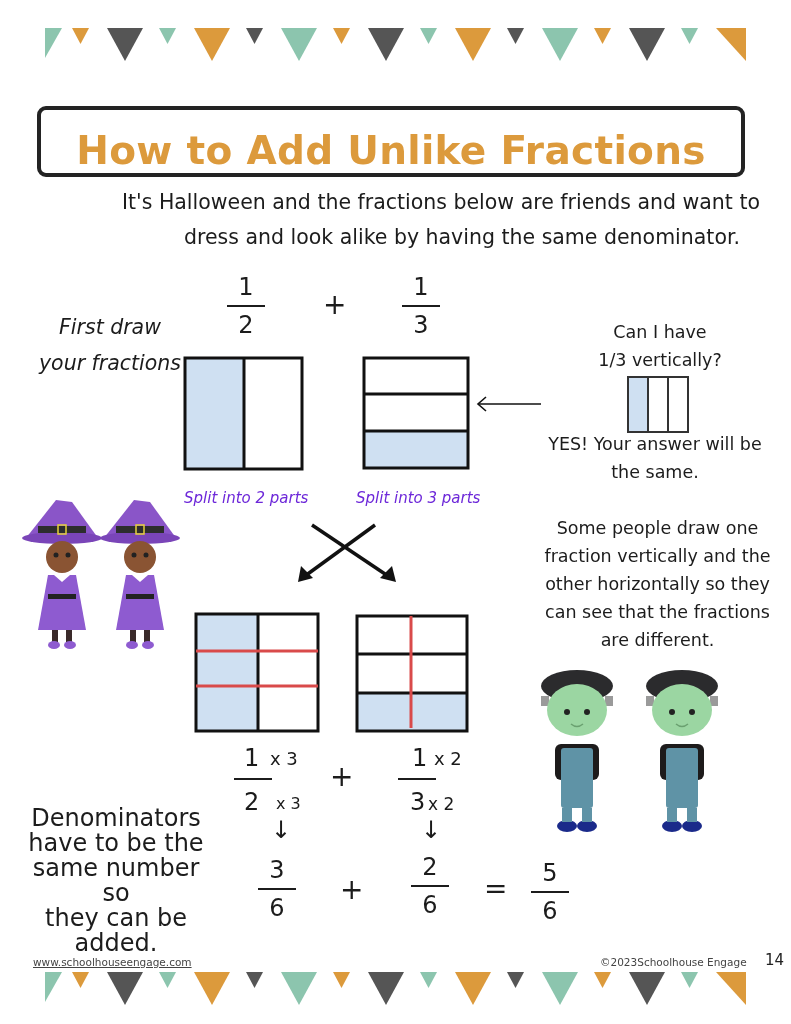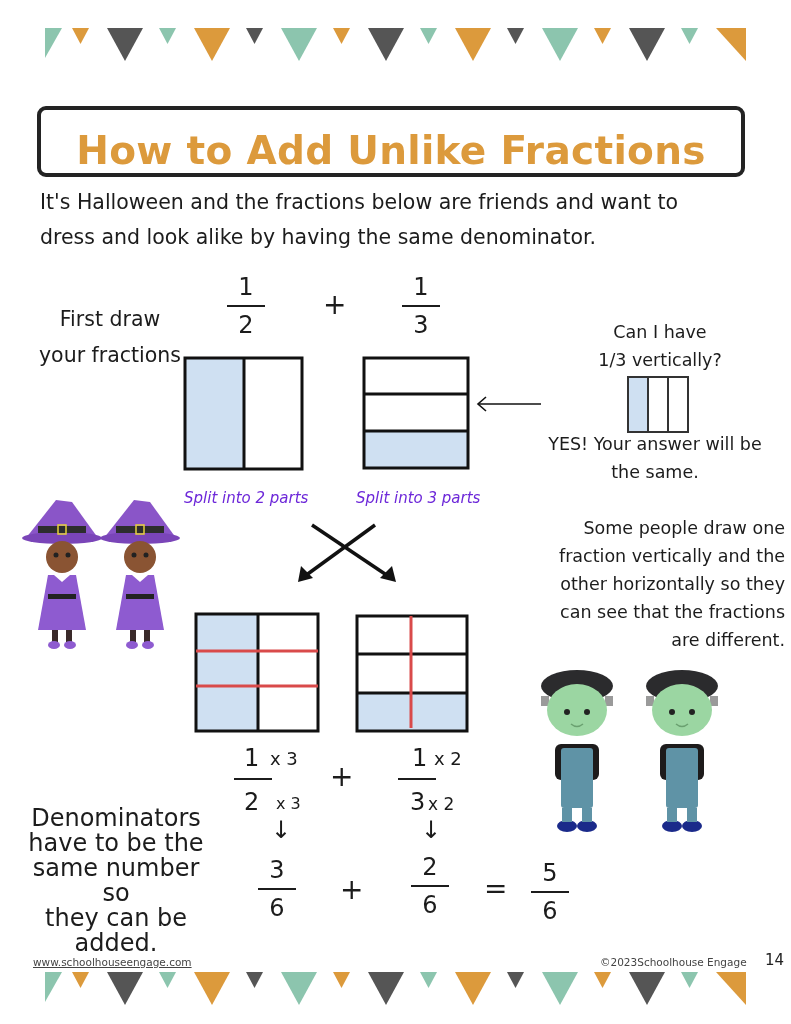--- a/index.html
+++ b/index.html
@@ -4,21 +4,21 @@
 <style>
   html, body { margin:0; padding:0; background:#ffffff; }
   body { width:791px; height:1024px; position:relative; overflow:hidden;
          font-family:"DejaVu Sans", sans-serif; color:#1a1a1a; }
   .abs { position:absolute; }
   .bunting { position:absolute; left:0; width:791px; height:40px; }
   .title-box { left:37px; top:106px; width:700px; height:63px; border:4px solid #232323;
                border-radius:9px; display:flex; align-items:flex-end; justify-content:center; }
   .title { font-family:"DejaVu Sans", sans-serif; font-weight:bold; font-size:39px;
            color:#dc9a3c; letter-spacing:0.3px; }
-  .intro { left:40px; width:720px; text-align:left; font-size:20.5px; line-height:35px; color:#1c1c1c; }
+  .intro { left:40px; width:720px; text-align:right; font-size:20.5px; line-height:35px; color:#1c1c1c; }
   .txt { font-size:20px; color:#1c1c1c; text-align:center; }
   .frac { position:absolute; text-align:center; font-size:24px; color:#1c1c1c; }
   .frac .num, .frac .den { display:block; height:30px; line-height:30px; }
   .frac .bar { display:block; height:2px; background:#1c1c1c; margin:3px auto; }
   .op { position:absolute; font-size:28px; color:#1c1c1c; }
   .caption { font-size:15px; color:#6d28d9;font-style:italic; }
   .footer { font-size:10.5px; color:#444; }
   .pagenum { font-size:15px; color:#222;margin-left:24px; }
   svg { overflow:visible; }
 </style>
@@ -47,21 +47,21 @@
 
 <div class="abs title-box">
   <span class="title">How to Add Unlike Fractions</span>
 </div>
 
 <div class="abs intro" style="top:185px;">
   <div>It's Halloween and the fractions below are friends and want to</div>
   <div style="padding-right:20px;">dress and look alike by having the same denominator.</div>
 </div>
 
-<div class="abs txt" style="left:30px; top:301px; width:160px; line-height:36px; font-size:20.5px;">
+<div class="abs txt" style="left:30px; top:309px; width:160px; line-height:36px; font-size:20.5px;font-style:italic;">
   <div>First draw</div>
   <div>your fractions</div>
 </div>
 
 <div class="frac" style="left:226px; top:272px; width:40px;">
   <span class="num">1</span>
   <span class="bar" style="width:38px;"></span>
   <span class="den">2</span>
 </div>
 <div class="op" style="left:323px; top:288px;">+</div>
@@ -196,21 +196,21 @@
 
 <div class="abs txt" style="left:560px; top:318px; width:200px; line-height:28px; font-size:17.5px;">
   <div>Can I have</div>
   <div>1/3 vertically?</div>
 </div>
 <div class="abs txt" style="left:540px; top:430px; width:230px; line-height:28px; font-size:17.5px;">
   <div>YES! Your answer will be</div>
   <div>the same.</div>
 </div>
 
-<div class="abs txt" style="left:530px; top:514px; width:255px; line-height:28px; font-size:17.5px;text-align:right;" id="note-right">
+<div class="abs txt" style="left:530px; top:514px; width:255px; line-height:28px; font-size:17.5px;" id="note-right">
     <div>Some people draw one</div>
     <div>fraction vertically and the</div>
     <div>other horizontally so they</div>
     <div>can see that the fractions</div>
     <div>are different.</div>
   </div>
 
 <div class="abs" style="left:232px; top:744px; width:110px; height:80px;">
   <span class="abs" style="left:12px; top:0; font-size:24px;">1</span>
   <span class="abs" style="left:38px; top:4px; font-size:18px;">x 3</span>

